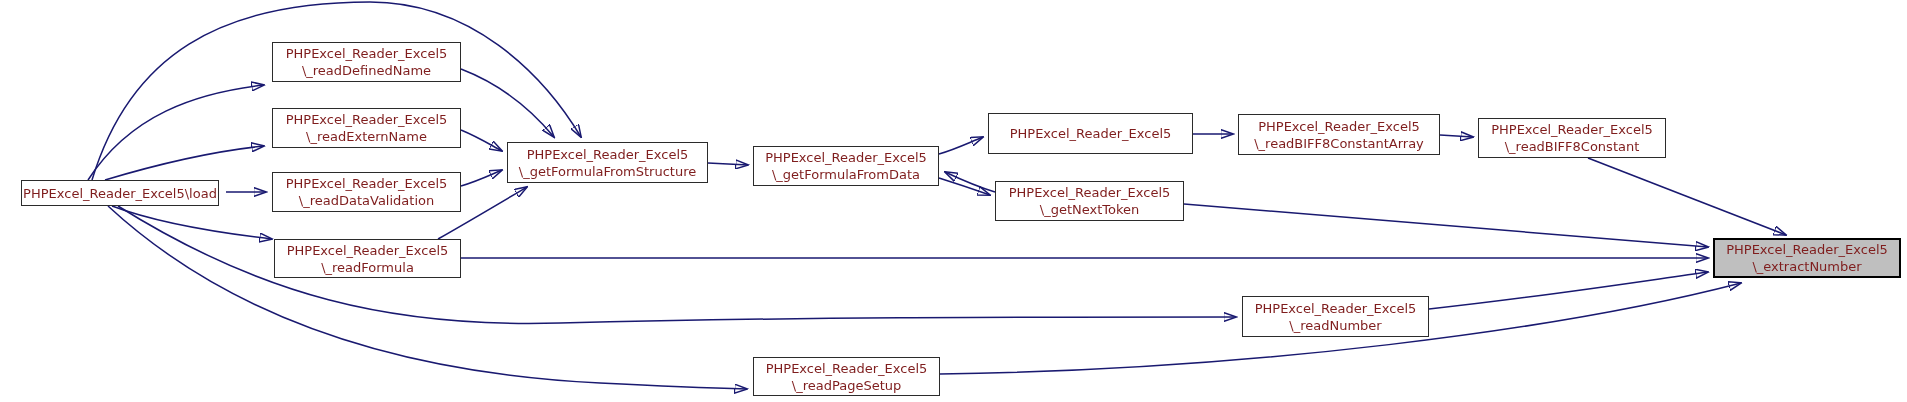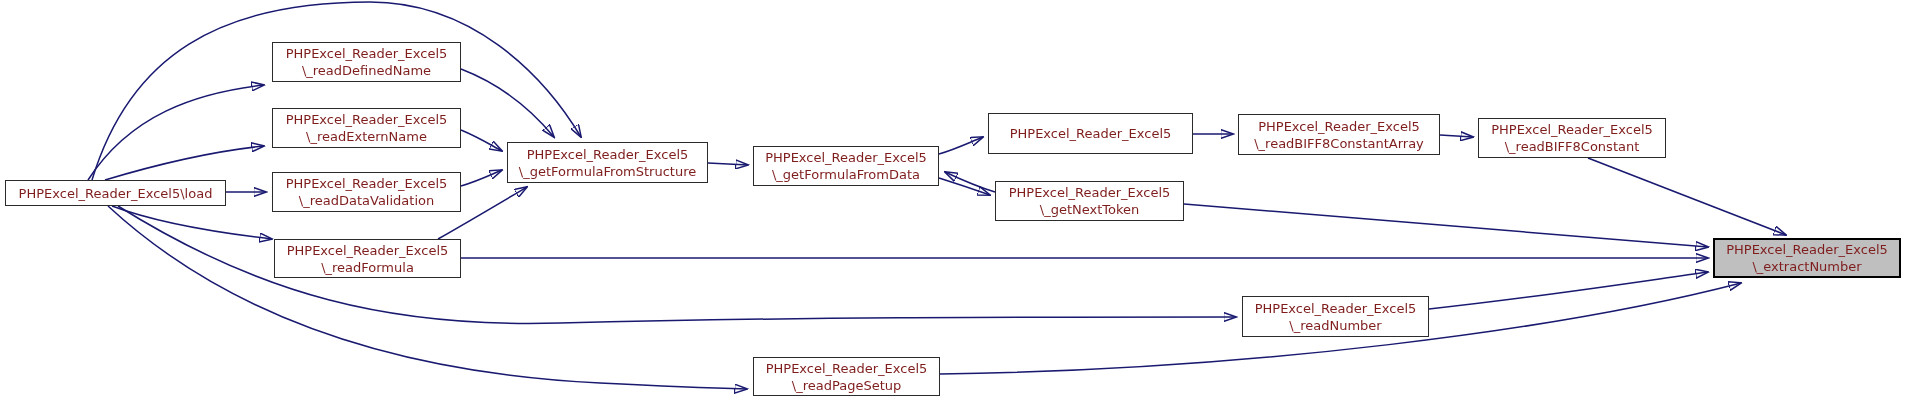--- a/index.html
+++ b/index.html
@@ -74,21 +74,21 @@
     <path d="M995,192 C975,186 962,180 945,172" marker-end="url(#arrow)"></path>
     <path d="M1193,134 L1233,134" marker-end="url(#arrow)"></path>
     <path d="M1440,135 L1473,137" marker-end="url(#arrow)"></path>
 
     <path d="M1588,158 L1786,235" marker-end="url(#arrow)"></path>
     <path d="M1184,204 C1400,223 1580,238 1708,247" marker-end="url(#arrow)"></path>
     <path d="M1429,309 C1540,297 1630,283 1708,272" marker-end="url(#arrow)"></path>
     <path d="M940,374 C1250,370 1560,330 1741,283" marker-end="url(#arrow)"></path>
   </svg>
 
-  <div class="node" style="left:5px;top:180px;width:221px;height:26px">
+  <div class="node" style="left:21px;top:180px;width:198px;height:26px">
     <span>PHPExcel_Reader_Excel5\load</span>
   </div>
 
   <div class="node" style="left:272px;top:42px;width:189px;height:40px">
     <span>PHPExcel_Reader_Excel5</span>
     <span>\_readDefinedName</span>
   </div>
 
   <div class="node" style="left:272px;top:108px;width:189px;height:40px">
     <span>PHPExcel_Reader_Excel5</span>

